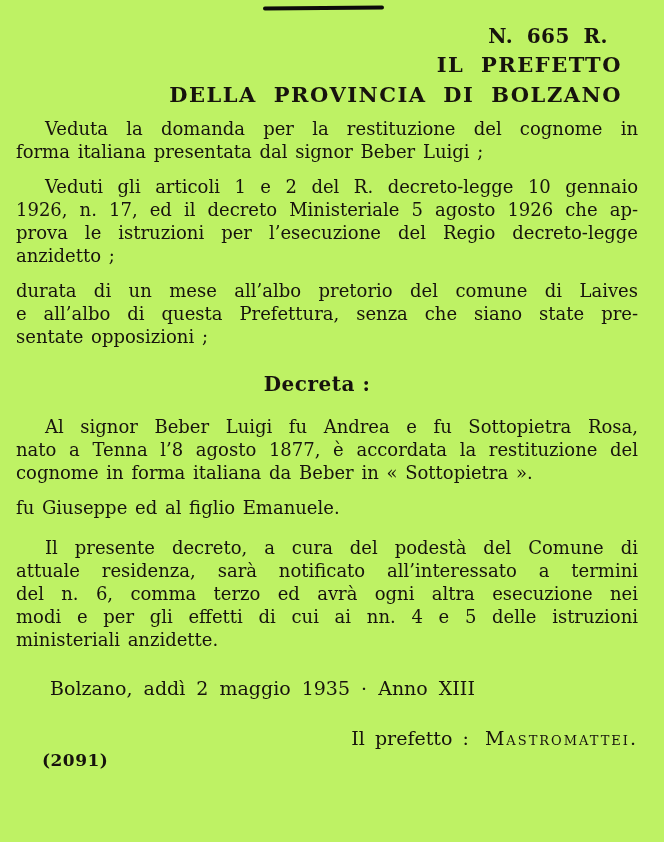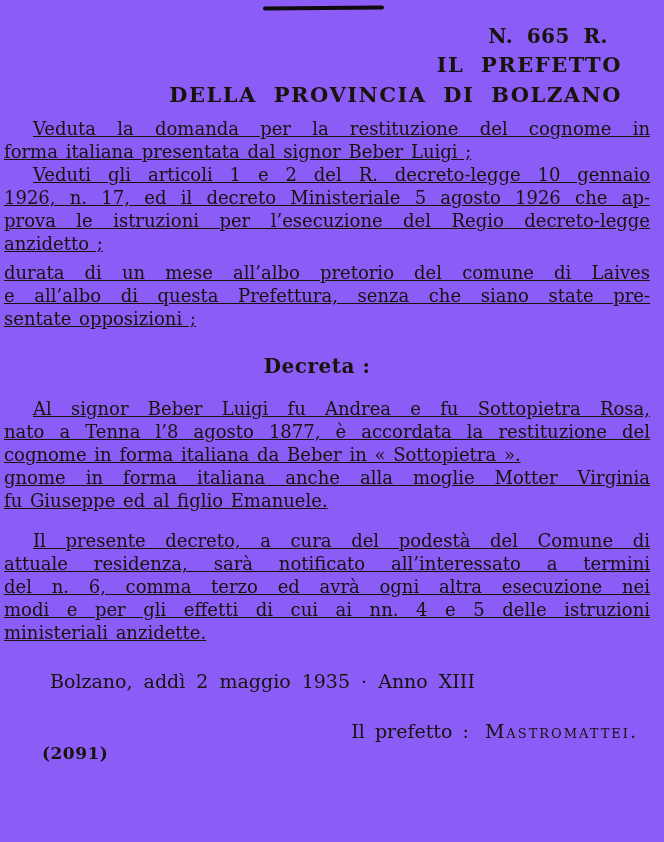--- a/index.html
+++ b/index.html
@@ -1,19 +1,19 @@
 <!DOCTYPE html>
 <html><head>
 <meta charset="utf-8">
 <style>
   html,body{margin:0;padding:0;background:#e9e7e2;}
   .page{
     position:relative;
     width:664px;height:842px;
-    background:#8b5cf6;
+    background:#bef264;
     color:#17130d;
     font-family:"DejaVu Serif","Liberation Serif",serif;
     box-sizing:border-box;
     padding:0 14px 0 4px;
     overflow:hidden;
   }
   .toprule{
     width:121px;height:4px;background:#0d0c0a;
     margin:6px 0 0 259px;border-radius:2px;
     transform:rotate(-0.4deg);
@@ -24,21 +24,21 @@
     word-spacing:6px;letter-spacing:0.5px;
   }
   .title{
     font-weight:bold;text-align:right;
     font-size:21px;line-height:22px;
     letter-spacing:1.5px;word-spacing:8px;
     padding-right:28px;
   }
   .title1{margin-top:7px;}
   .title2{margin-top:8px;}
-  .para{margin:0;text-decoration:underline;}
+  .para{margin:12px;}
   .bl{font-size:18px;line-height:23px;word-spacing:2px;}
   .jl{text-align:justify;text-align-last:justify;}
   .ind{text-indent:29px;}
   #p1{margin-top:11px;}
   #p3{margin-top:6px;}
   #p4{margin-top:20px;}
   #p6{margin-top:17px;}
   .decreta{
     margin-top:25px;text-align:center;
     font-weight:bold;font-size:20px;line-height:22px;
@@ -95,21 +95,20 @@
 
   <div class="decreta">Decreta :</div>
 
   <div class="para" id="p4">
     <div class="bl jl ind">Al signor Beber Luigi fu Andrea e fu Sottopietra Rosa,</div>
     <div class="bl jl">nato a Tenna l’8 agosto 1877, è accordata la restituzione del</div>
     <div class="bl">cognome in forma italiana da Beber in « Sottopietra ».</div>
   </div>
 
   <div class="para" id="p5">
-    <div class="bl jl">gnome in forma italiana anche alla moglie Motter Virginia</div>
     <div class="bl">fu Giuseppe ed al figlio Emanuele.</div>
   </div>
 
   <div class="para" id="p6">
     <div class="bl jl ind">Il presente decreto, a cura del podestà del Comune di</div>
     <div class="bl jl">attuale residenza, sarà notificato all’interessato a termini</div>
     <div class="bl jl">del n. 6, comma terzo ed avrà ogni altra esecuzione nei</div>
     <div class="bl jl">modi e per gli effetti di cui ai nn. 4 e 5 delle istruzioni</div>
     <div class="bl">ministeriali anzidette.</div>
   </div>

